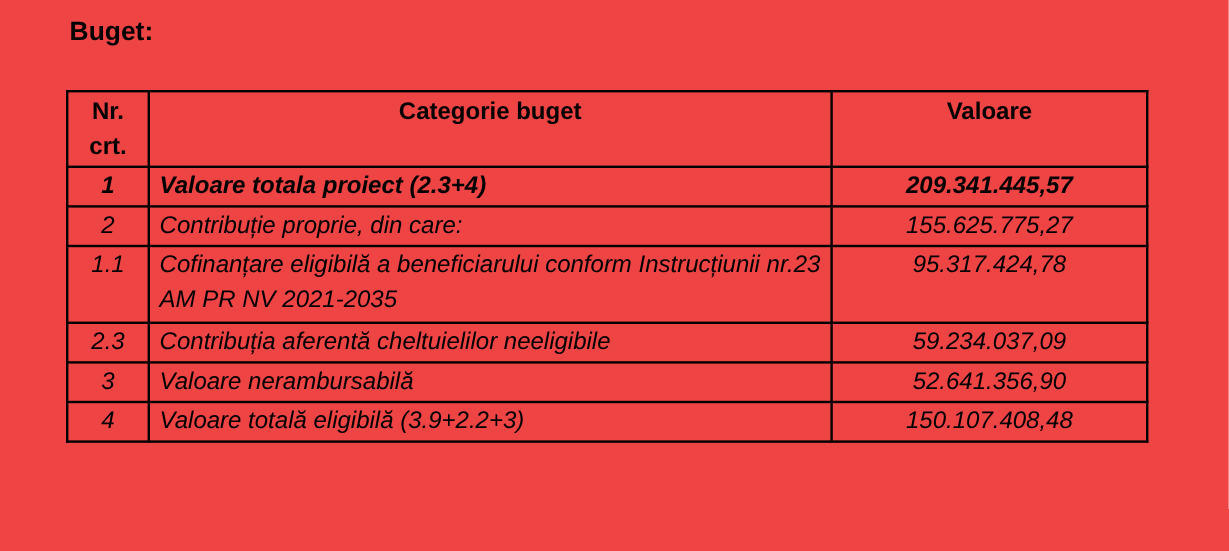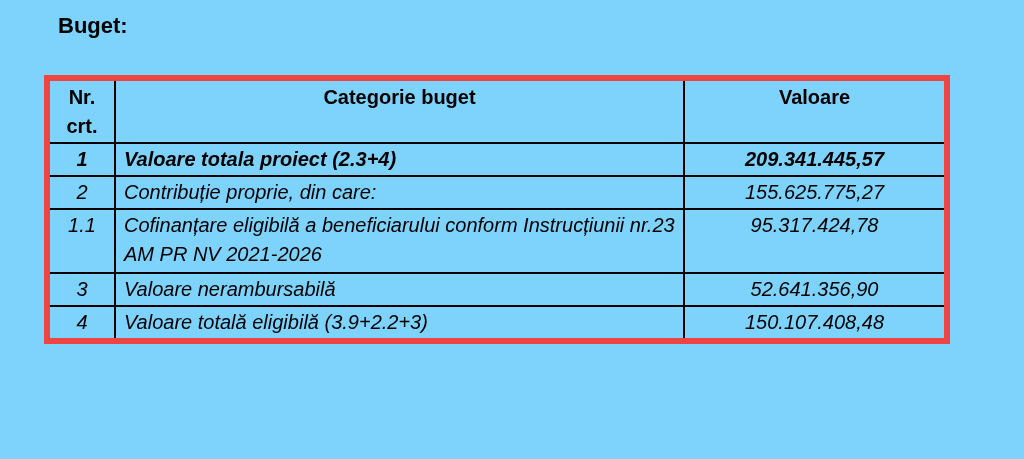--- a/index.html
+++ b/index.html
@@ -9,40 +9,40 @@
     width: 1024px;
     height: 459px;
     overflow: hidden;
     font-family: "Liberation Sans", sans-serif;
     color: #000000;
   }
   .page {
     position: relative;
     width: 1024px;
     height: 459px;
-    background: #7dd3fc;
+    background: #ef4444;
     text-decoration: underline;
   }
   .doc-title {
     position: absolute;
     left: 58px;
     top: 12px;
     font-size: 22px;
     font-weight: bold;
     font-style: normal;
     line-height: 28px;
   }
   table.budget {
     position: absolute;
-    left: 44px;
+    left: 55px;
     top: 75px;
     width: 900px;
     border-collapse: collapse;
     table-layout: fixed;
-    border: 6px solid #ef4444;
+    border: 2px solid #ef4444;
   }
   table.budget col.c-nr   { width: 68px; }
   table.budget col.c-cat  { width: 569px; }
   table.budget col.c-val  { width: 263px; }
   table.budget th, table.budget td {
     border: 2px solid #000000;
     font-size: 20px;
     line-height: 29px;
     padding: 1px 8px;
     vertical-align: top;
@@ -97,22 +97,27 @@
         <td class="cell-cat">Valoare totala proiect (2.3+4)</td>
         <td class="cell-val">209.341.445,57</td>
       </tr>
       <tr class="row-single">
         <td class="cell-nr">2</td>
         <td class="cell-cat">Contribuție proprie, din care:</td>
         <td class="cell-val">155.625.775,27</td>
       </tr>
       <tr class="row-tall">
         <td class="cell-nr">1.1</td>
-        <td class="cell-cat">Cofinanțare eligibilă a beneficiarului conform Instrucțiunii nr.23 AM PR NV 2021-2026</td>
+        <td class="cell-cat">Cofinanțare eligibilă a beneficiarului conform Instrucțiunii nr.23 AM PR NV 2021-2035</td>
         <td class="cell-val">95.317.424,78</td>
+      </tr>
+      <tr class="row-single">
+        <td class="cell-nr">2.3</td>
+        <td class="cell-cat">Contribuția aferentă cheltuielilor neeligibile</td>
+        <td class="cell-val">59.234.037,09</td>
       </tr>
       <tr class="row-single">
         <td class="cell-nr">3</td>
         <td class="cell-cat">Valoare nerambursabilă</td>
         <td class="cell-val">52.641.356,90</td>
       </tr>
       <tr class="row-single">
         <td class="cell-nr">4</td>
         <td class="cell-cat">Valoare totală eligibilă (3.9+2.2+3)</td>
         <td class="cell-val">150.107.408,48</td>

